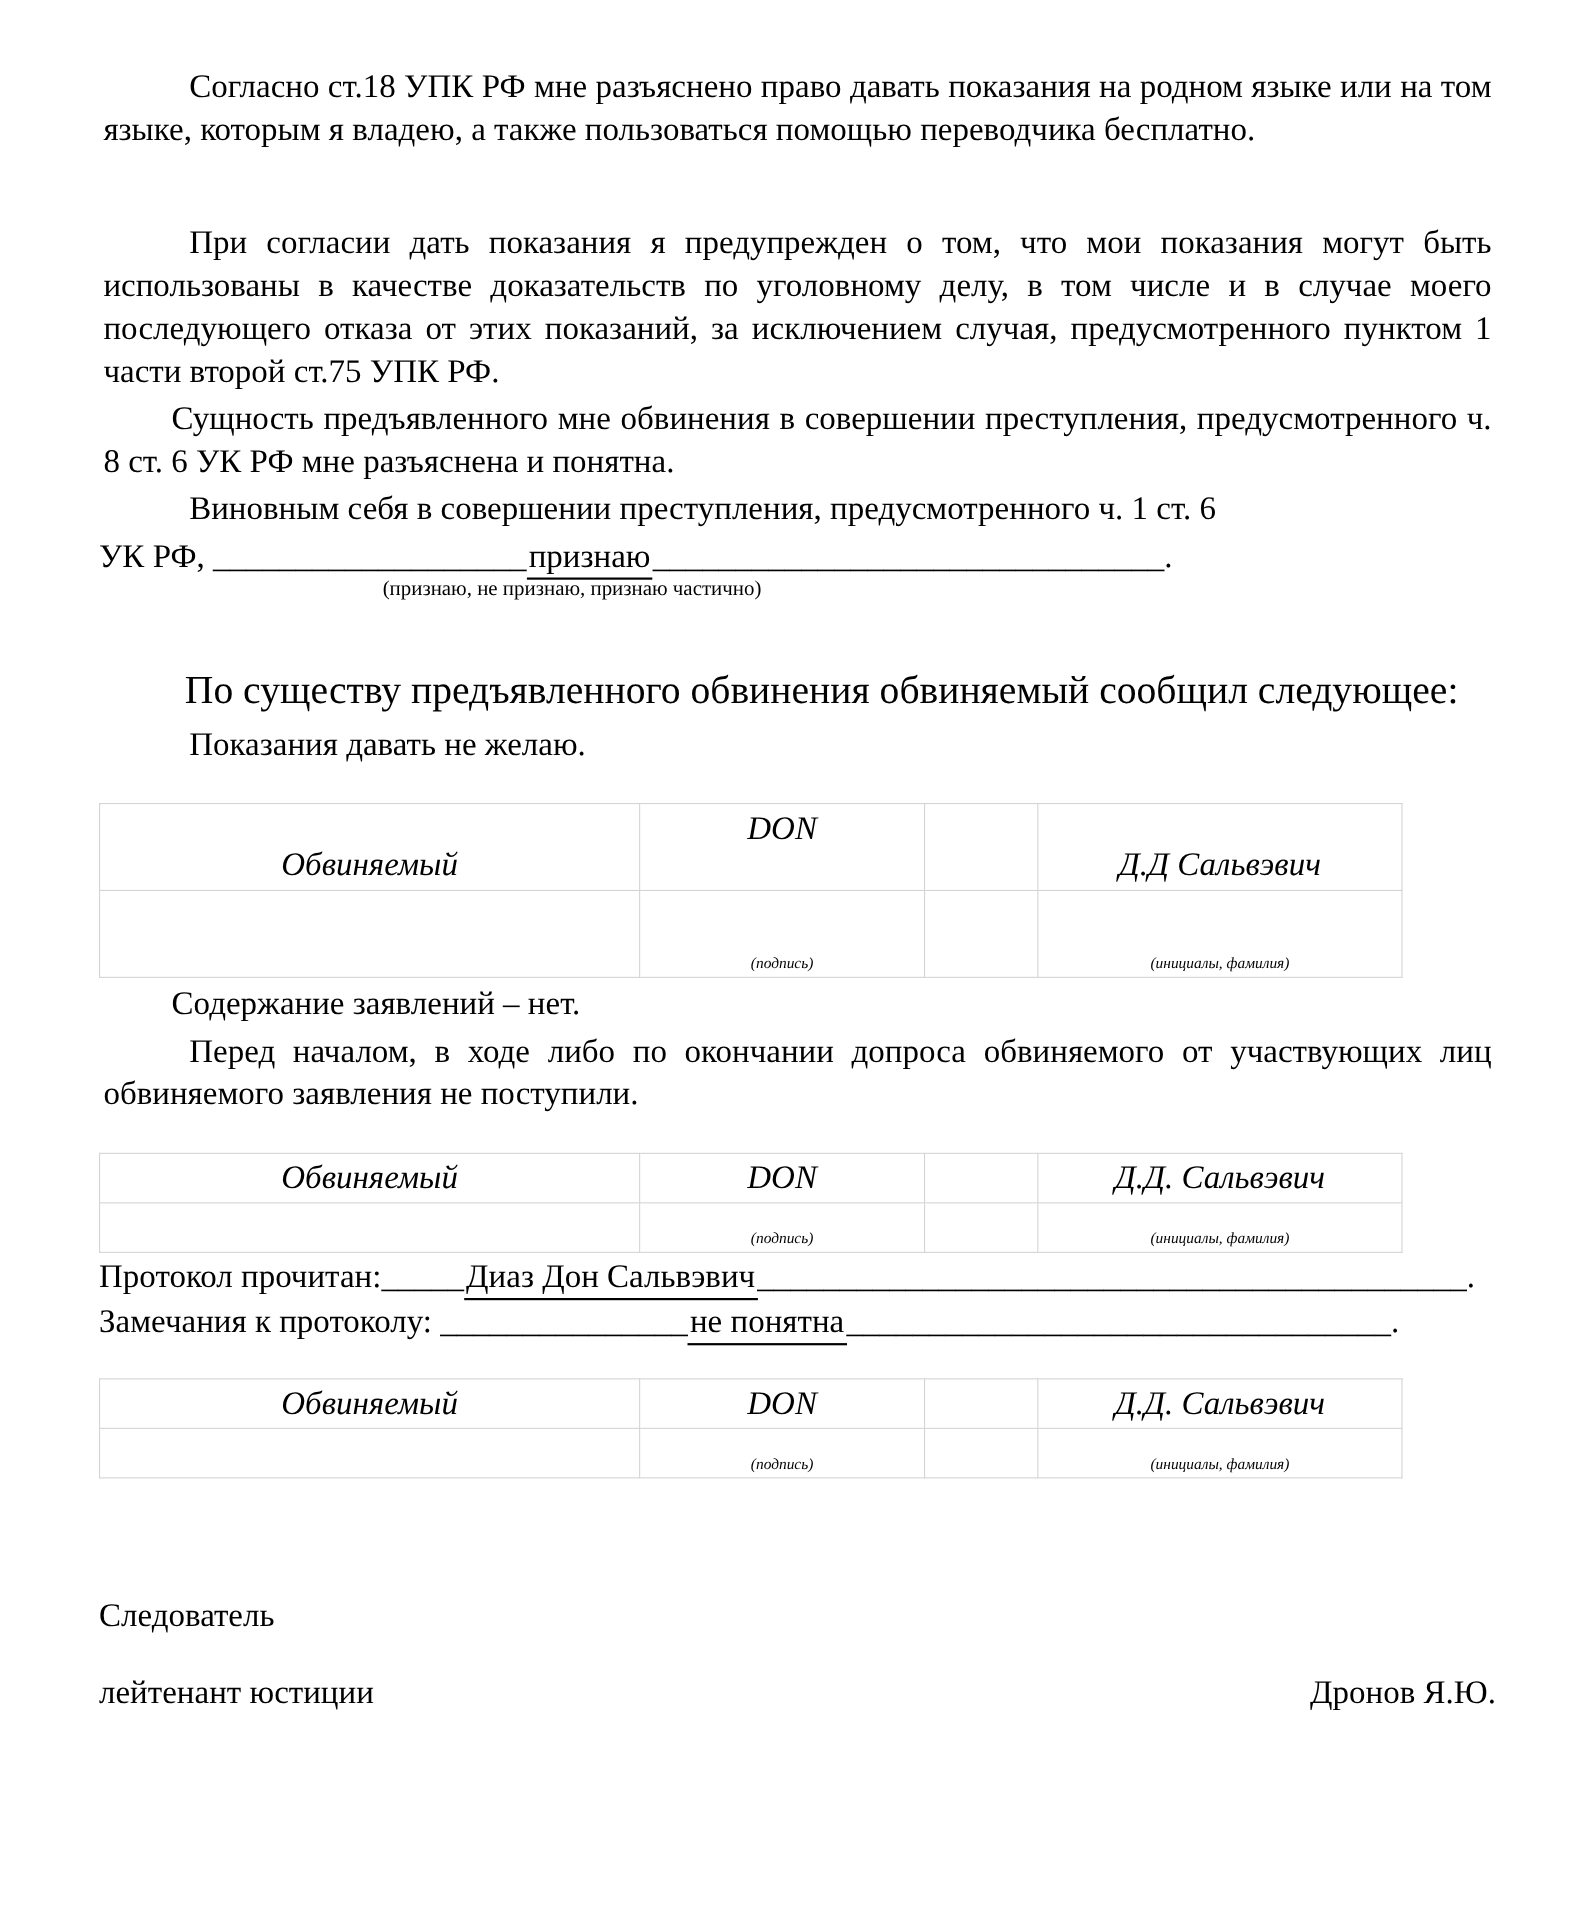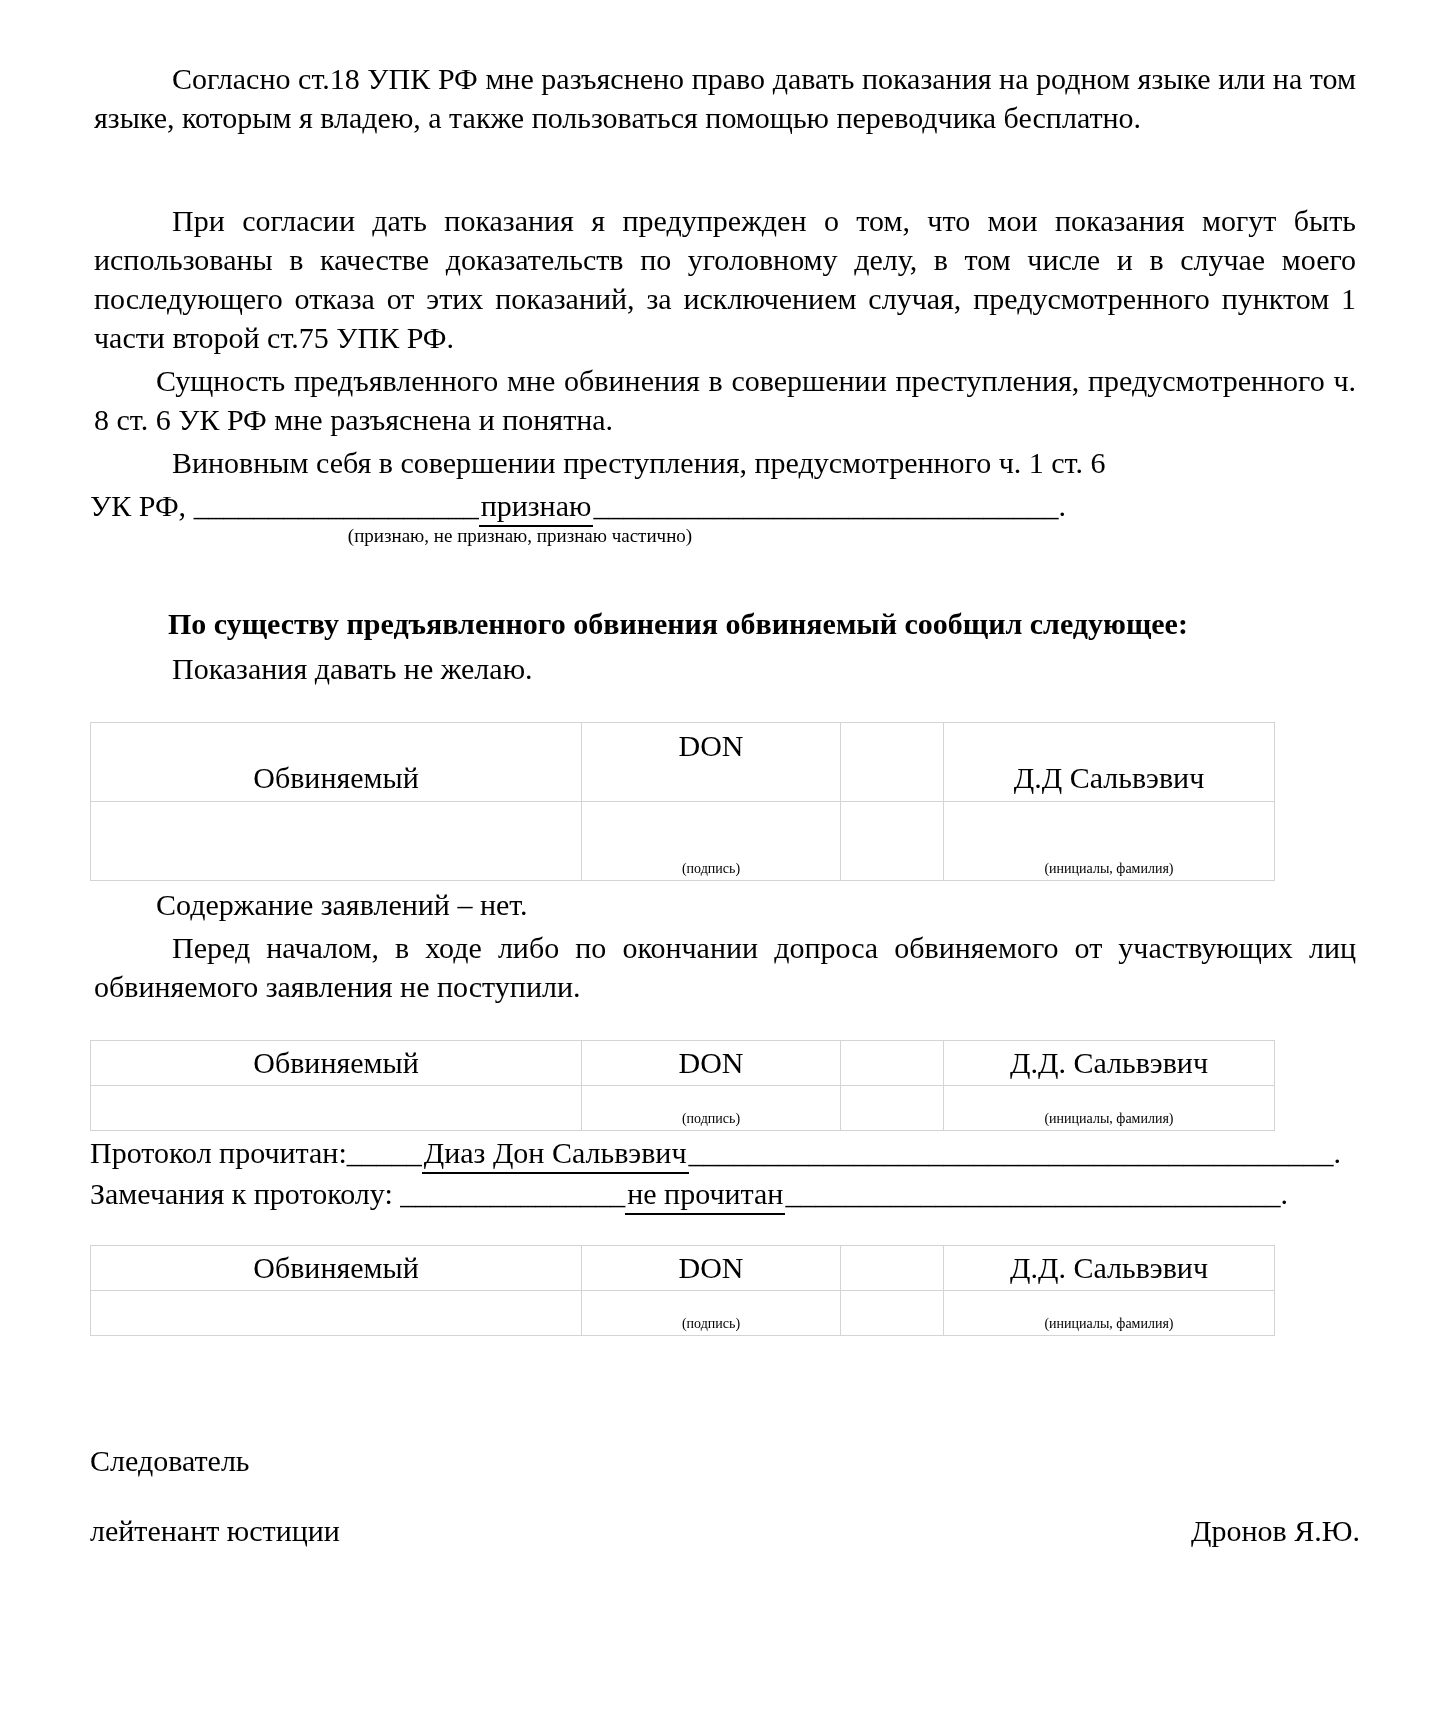--- a/index.html
+++ b/index.html
@@ -34,22 +34,22 @@
   .para.indent {
     text-indent: 78px;
   }
   .para.indent-sm {
     text-indent: 62px;
   }
   .gap-lg { height: 56px; }
   .gap-md { height: 30px; }
 
   .bold-head {
-    font-weight: bold;
-    font-size: 30px;
+    font-weight: normal;
+    font-size: 36px;
     line-height: 1.30;
     text-align: justify;
     text-indent: 78px;
     margin: 0;
   }
 
   
   .fillrow {
     font-size: 30px;
     line-height: 1.30;
@@ -71,20 +71,21 @@
     width: 1180px;
     border-collapse: collapse;
     table-layout: fixed;
     font-size: 30px;
   }
   table.sigtable td {
     border: 1px solid #d4d4d4;
     padding: 0;
     vertical-align: bottom;
     text-align: center;
+    font-style: italic;
   }
   td.c-role   { width: 490px; }
   td.c-sign   { width: 258px; }
   td.c-spacer { width: 102px; }
   td.c-name   { width: 330px; }
   .cell-text {
     display: block;
     text-align: center;
     line-height: 1.25;
     white-space: nowrap;
@@ -211,21 +212,21 @@
       </td>
     </tr>
   </tbody>
     </table>
 
   <div class="fillrow" style="margin-top:2px;">
     <span>Протокол прочитан:</span><span>_____</span><span class="overline-text">Диаз Дон Сальвэвич</span><span>___________________________________________</span><span>.</span>
   </div>
 
   <div class="fillrow">
-    <span>Замечания к протоколу:</span><span>&nbsp;</span><span>_______________</span><span class="overline-text">не прочитан</span><span>_________________________________</span><span>.</span>
+    <span>Замечания к протоколу:</span><span>&nbsp;</span><span>_______________</span><span class="overline-text">не понятна</span><span>_________________________________</span><span>.</span>
   </div>
 
   <div class="gap-md"></div>
 
   <table class="sigtable t2">
     <tbody>
         <tr>
       <td class="c-role">
         <span class="cell-text">Обвиняемый</span>
       </td>

